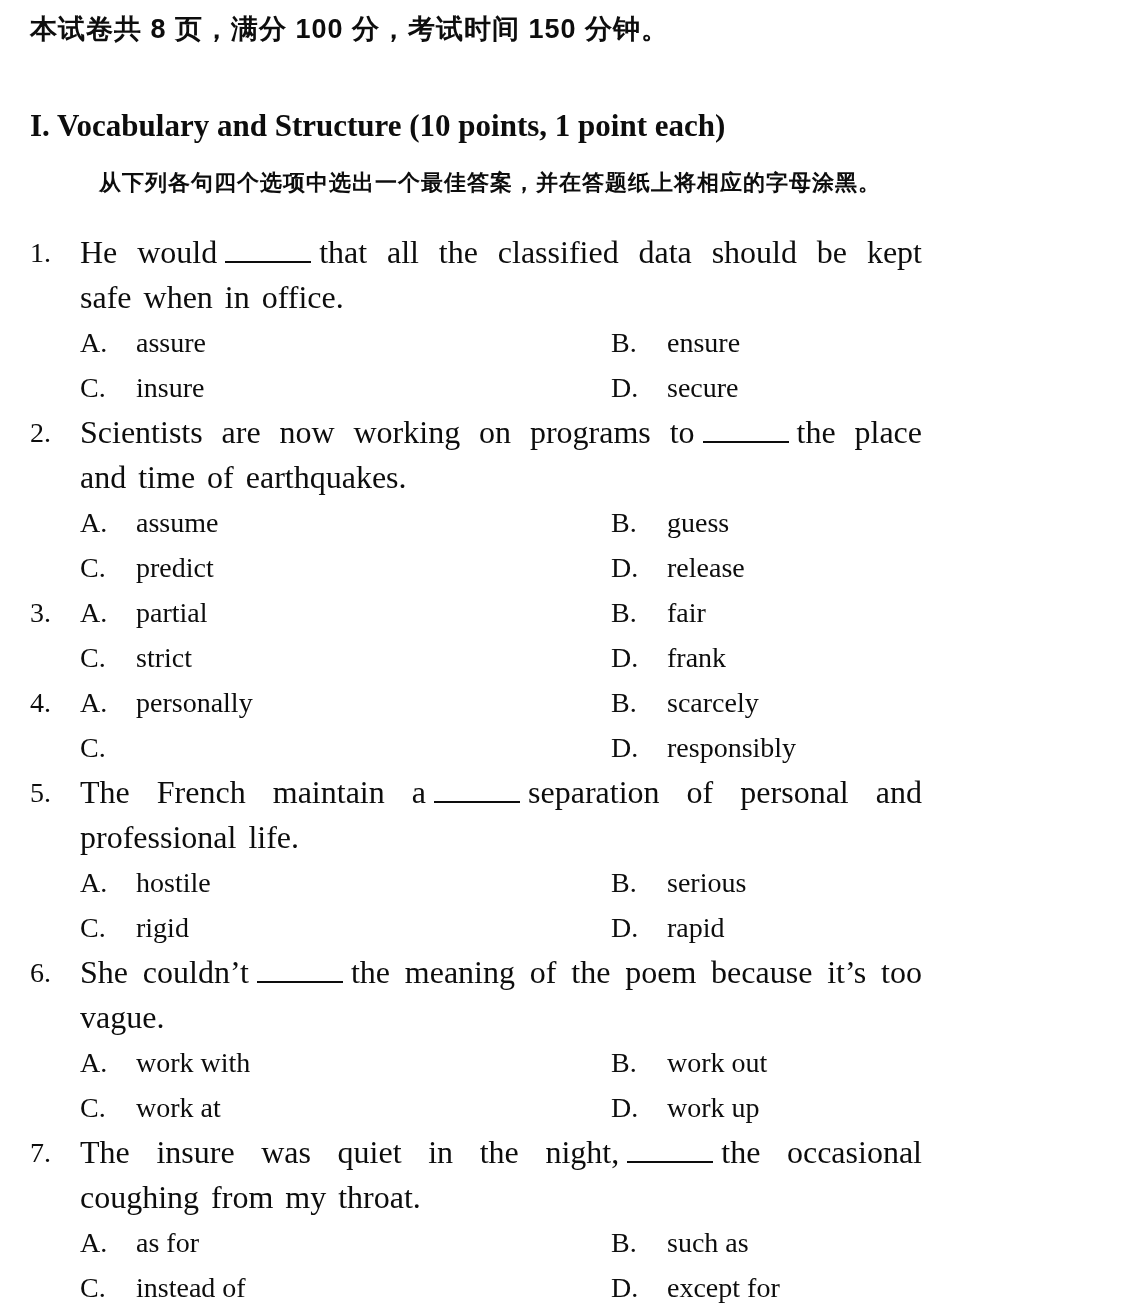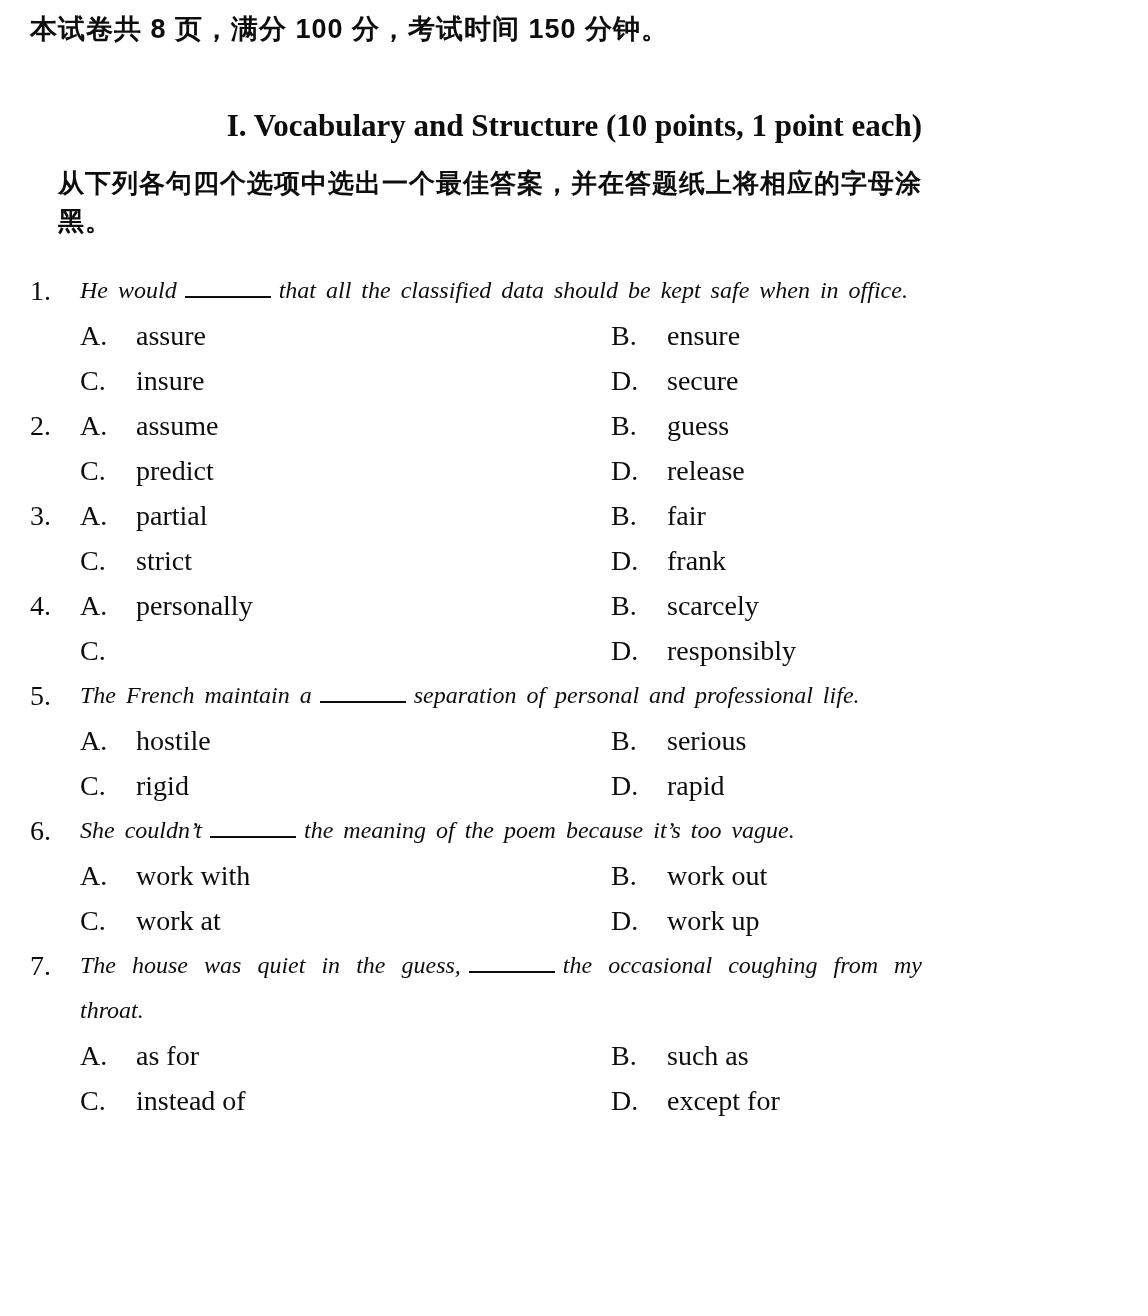--- a/index.html
+++ b/index.html
@@ -26,51 +26,50 @@
     line-height: 38px;
     margin-bottom: 58px;
     letter-spacing: 1px;
   }
   .section-title {
     font-family: "Liberation Serif", serif;
     font-size: 31px;
     font-weight: 700;
     margin: 0 0 18px 0;
     line-height: 40px;
-    text-align: right;
   }
   .instruction {
     font-family: "Liberation Sans", sans-serif;
-    font-size: 26px;
+    font-size: 22px;
     font-weight: 600;
     line-height: 38px;
     margin: 0 0 28px 28px;
     letter-spacing: 1px;
+    text-align: center;
   }
   .question {
     display: flex;
     align-items: flex-start;
   }
   .qnum {
     width: 50px;
     flex-shrink: 0;
     font-size: 28px;
     line-height: 45px;
   }
   .qbody {
     flex: 1;
     min-width: 0;
   }
   .qtext {
     margin: 0;
-    font-size: 24px;
+    font-size: 32px;
     line-height: 45px;
     text-align: justify;
     word-spacing: 4px;
-    font-style: italic;
   }
   .blank {
     display: inline-block;
     width: 86px;
     height: 4px;
     border-bottom: 2px solid #0d0d0d;
     margin: 0 8px;
   }
   .options {
     display: grid;
@@ -123,20 +122,21 @@
             <span class="olabel">D.</span>
             <span class="otext">secure</span>
           </div>
       </div>
     </div>
   </div>
 
   <div class="question">
     <div class="qnum">2.</div>
     <div class="qbody">
+      <p class="qtext"><span>Scientists are now working on programs to</span><span class="blank"></span><span>the place and time of earthquakes.</span></p>
       <div class="options">
         <div class="option">
             <span class="olabel">A.</span>
             <span class="otext">assume</span>
           </div>
         <div class="option">
             <span class="olabel">B.</span>
             <span class="otext">guess</span>
           </div>
         <div class="option">
@@ -244,21 +244,21 @@
             <span class="olabel">D.</span>
             <span class="otext">work up</span>
           </div>
       </div>
     </div>
   </div>
 
   <div class="question">
     <div class="qnum">7.</div>
     <div class="qbody">
-      <p class="qtext"><span>The house was quiet in the guess,</span><span class="blank"></span><span>the occasional coughing from my throat.</span></p>
+      <p class="qtext"><span>The insure was quiet in the night,</span><span class="blank"></span><span>the occasional coughing from my throat.</span></p>
       <div class="options">
         <div class="option">
             <span class="olabel">A.</span>
             <span class="otext">as for</span>
           </div>
         <div class="option">
             <span class="olabel">B.</span>
             <span class="otext">such as</span>
           </div>
         <div class="option">

